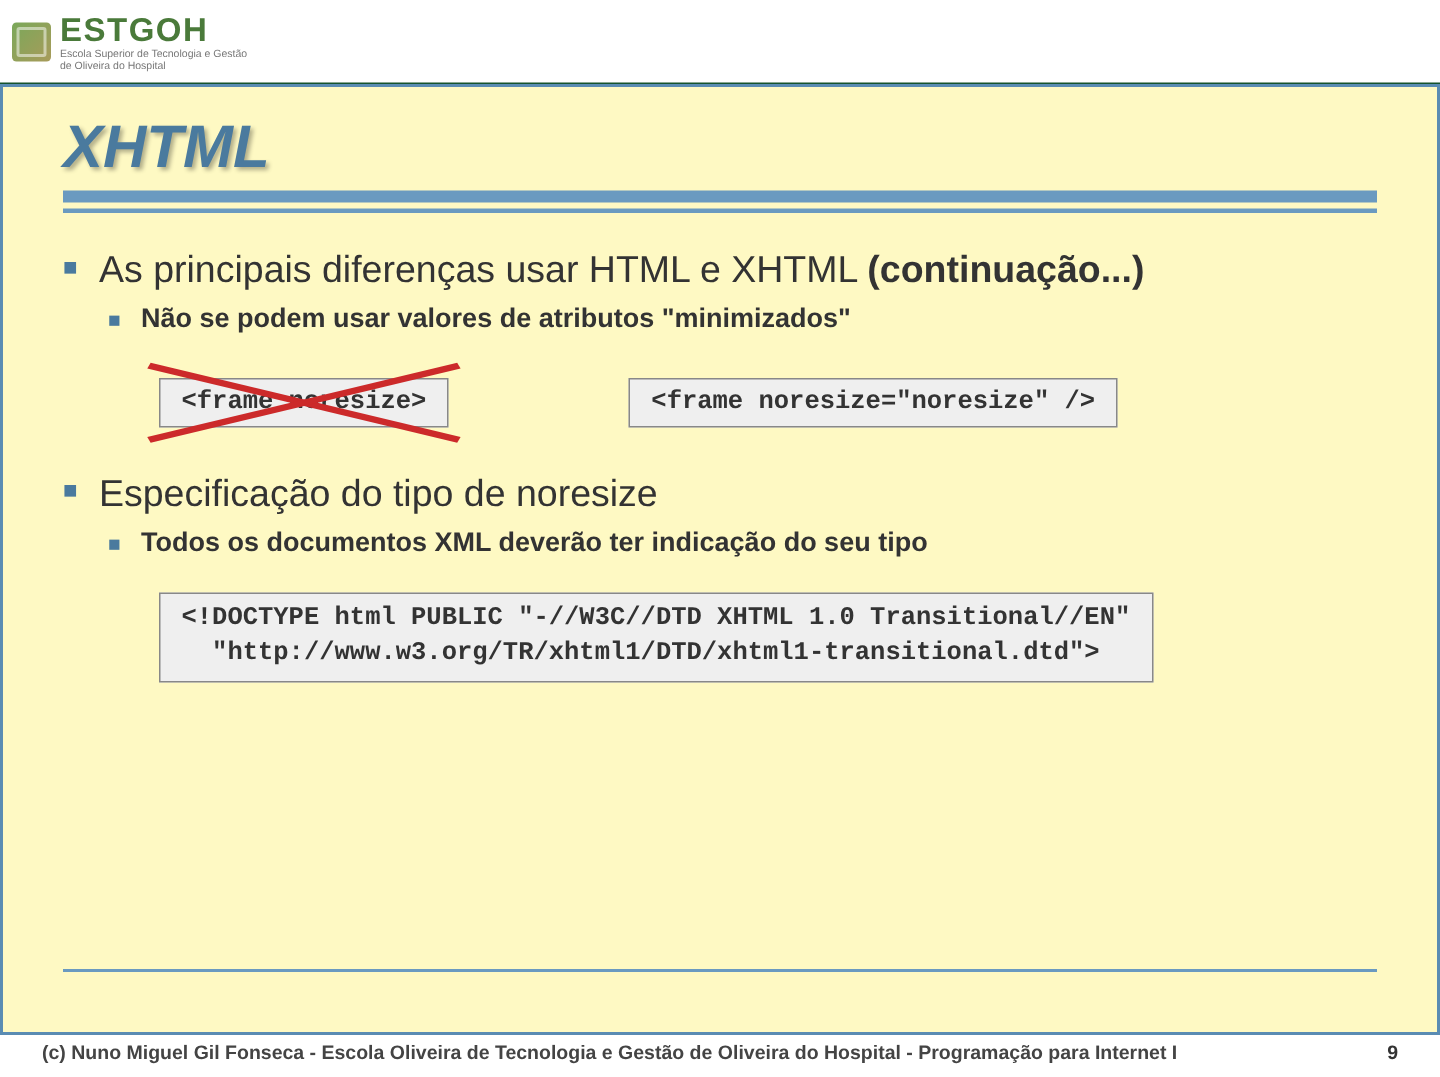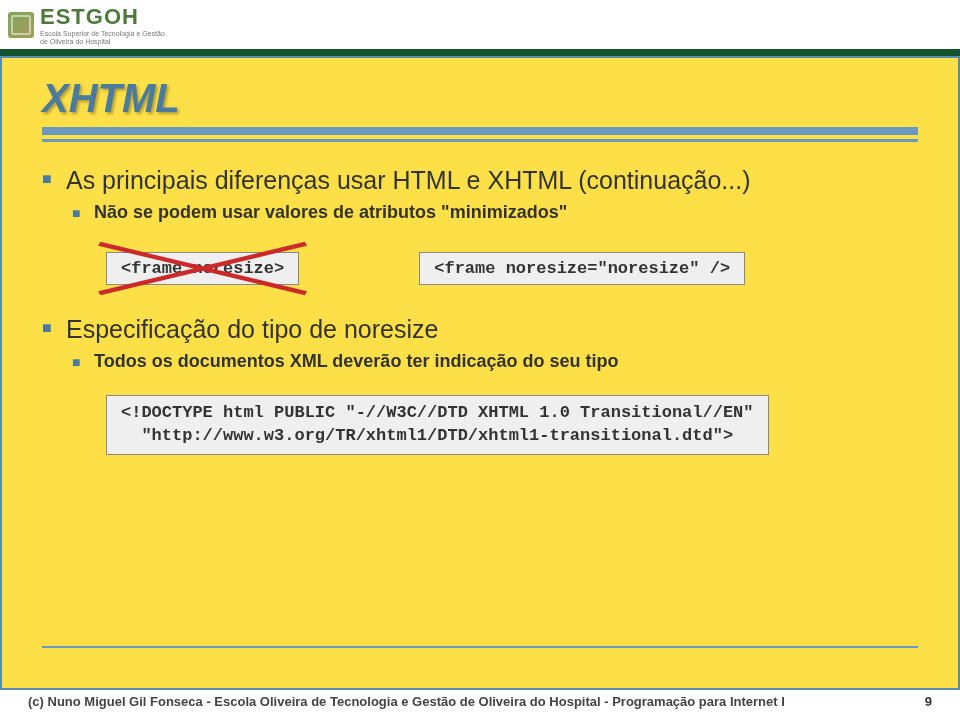--- a/index.html
+++ b/index.html
@@ -1,41 +1,41 @@
 <!DOCTYPE html>
 <html><head>
 <meta charset="utf-8">
 <style>
   * { margin: 0; padding: 0; box-sizing: border-box; }
   body { width: 960px; height: 718px; font-family: Arial, sans-serif; background: #fff; position: relative; overflow: hidden; }
   
-  .header { height: 56px; background: #fff; border-bottom: 7px solid #14532d; display: flex; align-items: center; padding: 0 8px; }
+  .header { height: 56px; background: #fff; border-bottom: 1px solid #14532d; display: flex; align-items: center; padding: 0 8px; }
   .logo-box { display: flex; flex-direction: column; }
   .logo-text { font-weight: bold; color: #4a7a3a; font-size: 22px; letter-spacing: 1px; }
   .logo-sub { font-size: 7px; color: #777; line-height: 1.1; }
   .logo-mark { width: 26px; height: 26px; background: linear-gradient(135deg,#7aa85a,#a89b5a); border-radius: 3px; margin-right: 6px; position: relative; }
   .logo-mark::after { content: ""; position:absolute; inset:3px; border:2px solid rgba(255,255,255,0.5); border-radius:2px; }
   
-  .slide { position: absolute; top: 56px; left: 0; right: 0; bottom: 28px; background: #fde047; border: 2px solid #5a8cb3; border-top-width: 2px; }
+  .slide { position: absolute; top: 56px; left: 0; right: 0; bottom: 28px; background: #fef9c3; border: 2px solid #5a8cb3; border-top-width: 2px; }
   .slide-inner { padding: 18px 40px 0 40px; position: relative; height: 100%; }
   
   .title-wrap { margin-bottom: 4px; }
   .title { color: #4a7a9e; font-size: 40px; font-weight: bold; font-style: italic; text-shadow: 2px 2px 3px rgba(0,0,0,0.3); }
   .title-bars { margin-top: 6px; margin-bottom: 22px; }
   .bar1 { height: 8px; background: #6a9ac0; width: 100%; }
   .bar2 { height: 3px; background: #6a9ac0; width: 100%; margin-top: 4px; }
   
   .content { font-size: 25px; color: #333; }
   ul.l1 { list-style: none; padding-left: 0; }
   ul.l1 > li { position: relative; padding-left: 24px; margin-bottom: 2px; line-height: 1.35; }
   ul.l1 > li::before { content: "■"; position: absolute; left: 0; top: 4px; color: #4a7a9e; font-size: 16px; }
   ul.l2 { list-style: none; padding-left: 6px; margin-top: 2px; }
   ul.l2 > li { position: relative; padding-left: 22px; font-size: 18px; line-height: 1.35; font-weight: bold; }
   ul.l2 > li::before { content: "■"; position: absolute; left: 0; top: 4px; color: #4a7a9e; font-size: 14px; }
-  .bold { font-weight: normal; }
+  .bold { font-weight: bold; }
   
   .code-row { display: flex; gap: 120px; margin: 28px 0 28px 64px; align-items: center; }
   .code-box { border: 1px solid #888; background: #efefef; padding: 6px 14px; font-family: "Courier New", monospace; font-size: 17px; font-weight: bold; position: relative; white-space: nowrap; }
   .cross { position: absolute; inset: -12px; pointer-events: none; }
   .cross svg { width: 100%; height: 100%; }
   
   .doctype-box { border: 1px solid #888; background: #efefef; padding: 6px 14px; font-family: "Courier New", monospace; font-size: 17px; font-weight: bold; margin: 20px 0 0 64px; display: inline-block; line-height: 1.35; white-space: pre; text-align: left; }
   
   .sep-bottom { position: absolute; left: 40px; right: 40px; bottom: 40px; height: 2px; background: #6a9ac0; }
   

